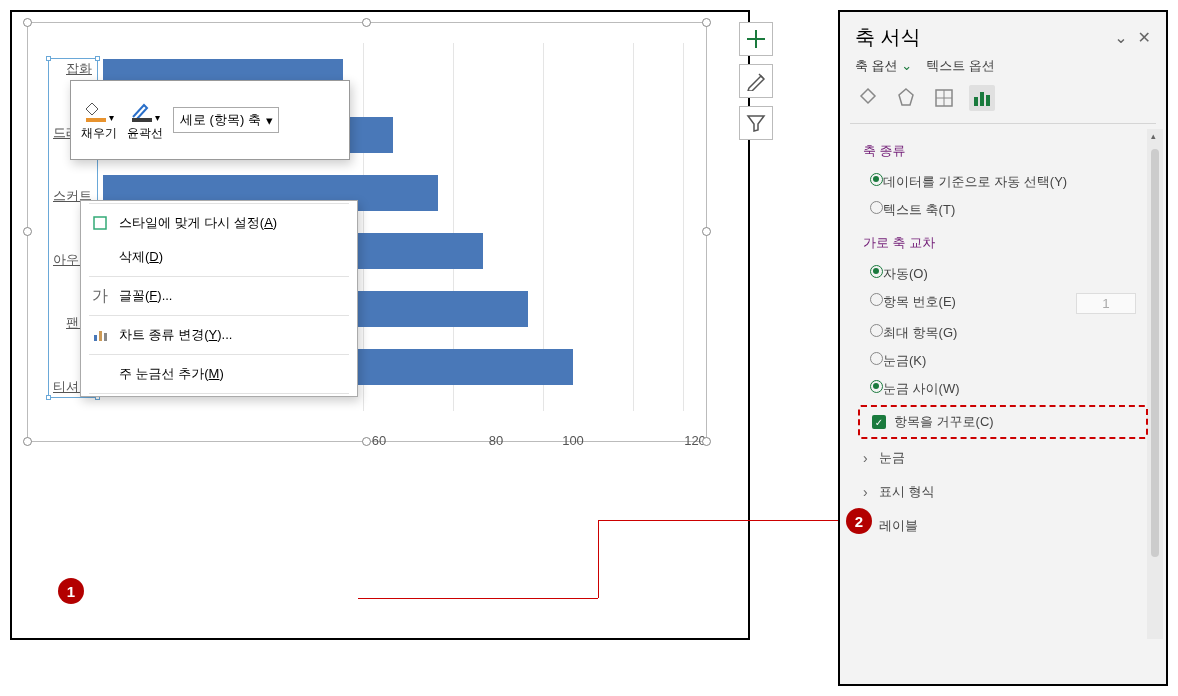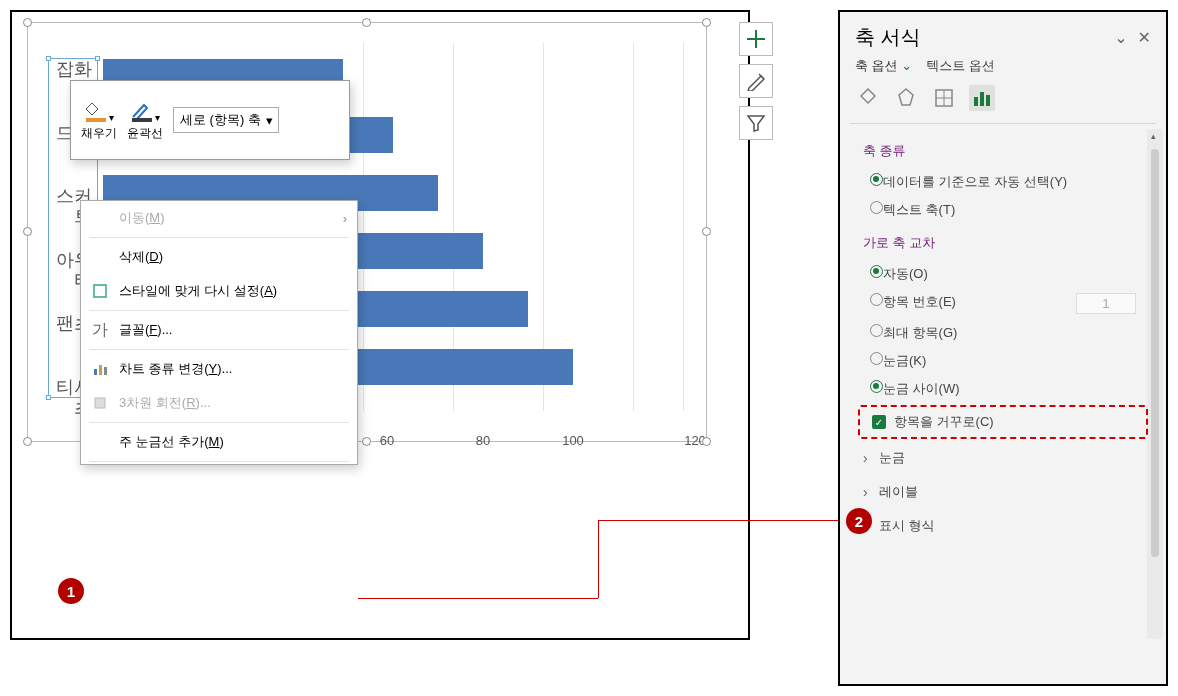--- a/index.html
+++ b/index.html
@@ -7,21 +7,21 @@
     
     
     .chart-container { position: absolute; left: 10px; top: 10px; width: 740px; height: 630px; border: 2px solid #000; background: #fff; }
     .chart-inner { position: absolute; left: 15px; top: 10px; width: 680px; height: 420px; border: 1px solid #bbb; }
     
     
     .handle { position: absolute; width: 9px; height: 9px; background: #fff; border: 1px solid #888; border-radius: 50%; z-index: 5; }
     
     
     .y-labels { position: absolute; left: 20px; top: 35px; width: 50px; height: 340px; display: flex; flex-direction: column; justify-content: space-between; border: 1px solid #6aa8d8; }
-    .y-label { font-size: 18px; color: #555; text-align: right; padding-right: 5px; height: 20px; line-height: 20px; }
+    .y-label { font-size: 13px; color: #555; text-align: right; padding-right: 5px; height: 20px; line-height: 20px; text-decoration: underline; }
     .y-sel { position: absolute; width: 5px; height: 5px; border: 1px solid #6aa8d8; background: #fff; }
     
     
     .bars { position: absolute; left: 75px; top: 25px; width: 580px; height: 350px; }
     .bar-row { height: 58px; display: flex; align-items: center; }
     .bar { background: #4978b8; height: 36px; }
     
     
     .x-axis { position: absolute; bottom: 8px; left: 75px; width: 580px; display: flex; font-size: 13px; color: #555; }
     .x-tick { position: absolute; transform: translateX(-50%); }
@@ -135,22 +135,22 @@
         </div>
       <div class="bar-row">
           <div class="bar" style="width:425px"></div>
         </div>
       <div class="bar-row">
           <div class="bar" style="width:470px"></div>
         </div>
     </div>
 
     <div class="x-axis">
-      <div class="x-tick" style="left:284px">60</div>
-      <div class="x-tick" style="left:380px">80</div>
+      <div class="x-tick" style="left:276px">60</div>
+      <div class="x-tick" style="left:393px">80</div>
       <div class="x-tick" style="left:470px">100</div>
       <div class="x-tick" style="left:592px">120</div>
     </div>
   </div>
 </div>
 
 <div class="side-btns">
   <div class="side-btn">
     <svg width="20" height="20" viewBox="0 0 20 20">
         <line x1="10" y1="1" x2="10" y2="19" stroke="#1a7a3d" stroke-width="2"></line>
@@ -191,62 +191,49 @@
     </div>
     <span>윤곽선</span>
   </div>
   <div class="mt-dropdown">
     <span>세로 (항목) 축</span>
     <span>▾</span>
   </div>
 </div>
 
 <div class="context-menu">
-  <div class="menu-item disabled">
-    <span class="menu-icon"></span>
-    <span><span>이동</span>(<span class="underline">M</span>)</span>
-    <span class="menu-arrow">›</span>
-  </div>
-  <div class="menu-sep"></div>
-  <div class="menu-item">
-    <span class="menu-icon"></span>
-    <span><span>삭제</span>(<span class="underline">D</span>)</span>
-  </div>
+  <div class="menu-sep"></div>
   <div class="menu-item">
     <span class="menu-icon">
         <svg width="16" height="16">
           <rect x="2" y="2" width="12" height="12" fill="none" stroke="#3a7" stroke-width="1.5"></rect>
         </svg>
       </span>
     <span><span>스타일에 맞게 다시 설정</span>(<span class="underline">A</span>)</span>
+  </div>
+  <div class="menu-item">
+    <span class="menu-icon"></span>
+    <span><span>삭제</span>(<span class="underline">D</span>)</span>
   </div>
   <div class="menu-sep"></div>
   <div class="menu-item">
     <span class="menu-icon" style="font-family:serif;font-size:16px;color:#666">가</span>
     <span><span>글꼴</span>(<span class="underline">F</span>)<span>...</span></span>
   </div>
   <div class="menu-sep"></div>
   <div class="menu-item">
     <span class="menu-icon">
         <svg width="16" height="16">
           <rect x="2" y="8" width="3" height="6" fill="#4978b8"></rect>
           <rect x="7" y="4" width="3" height="10" fill="#c95"></rect>
           <rect x="12" y="6" width="3" height="8" fill="#888"></rect>
         </svg>
       </span>
     <span><span>차트 종류 변경</span>(<span class="underline">Y</span>)<span>...</span></span>
   </div>
-  <div class="menu-item disabled">
-    <span class="menu-icon">
-        <svg width="16" height="16">
-          <rect x="3" y="3" width="10" height="10" fill="#ddd" stroke="#bbb"></rect>
-        </svg>
-      </span>
-    <span><span>3차원 회전</span>(<span class="underline">R</span>)<span>...</span></span>
-  </div>
   <div class="menu-sep"></div>
   <div class="menu-item">
     <span class="menu-icon"></span>
     <span><span>주 눈금선 추가</span>(<span class="underline">M</span>)</span>
   </div>
   <div class="menu-sep"></div>
 </div>
 
 <div class="anno-circle" style="left:58px;top:578px">1</div>
 
@@ -335,19 +322,19 @@
         </div>
 
       <div class="fp-highlight">
         <div class="fp-check-row">
           <span class="checkbox">✓</span>
           <span>항목을 거꾸로(C)</span>
         </div>
       </div>
 
       <div class="fp-expander">눈금</div>
+      <div class="fp-expander">표시 형식</div>
       <div class="fp-expander">레이블</div>
-      <div class="fp-expander">표시 형식</div>
     </div>
   </div>
 </div>
 
 <div class="anno-circle" style="left:846px;top:508px">2</div>
 
 </body></html>

